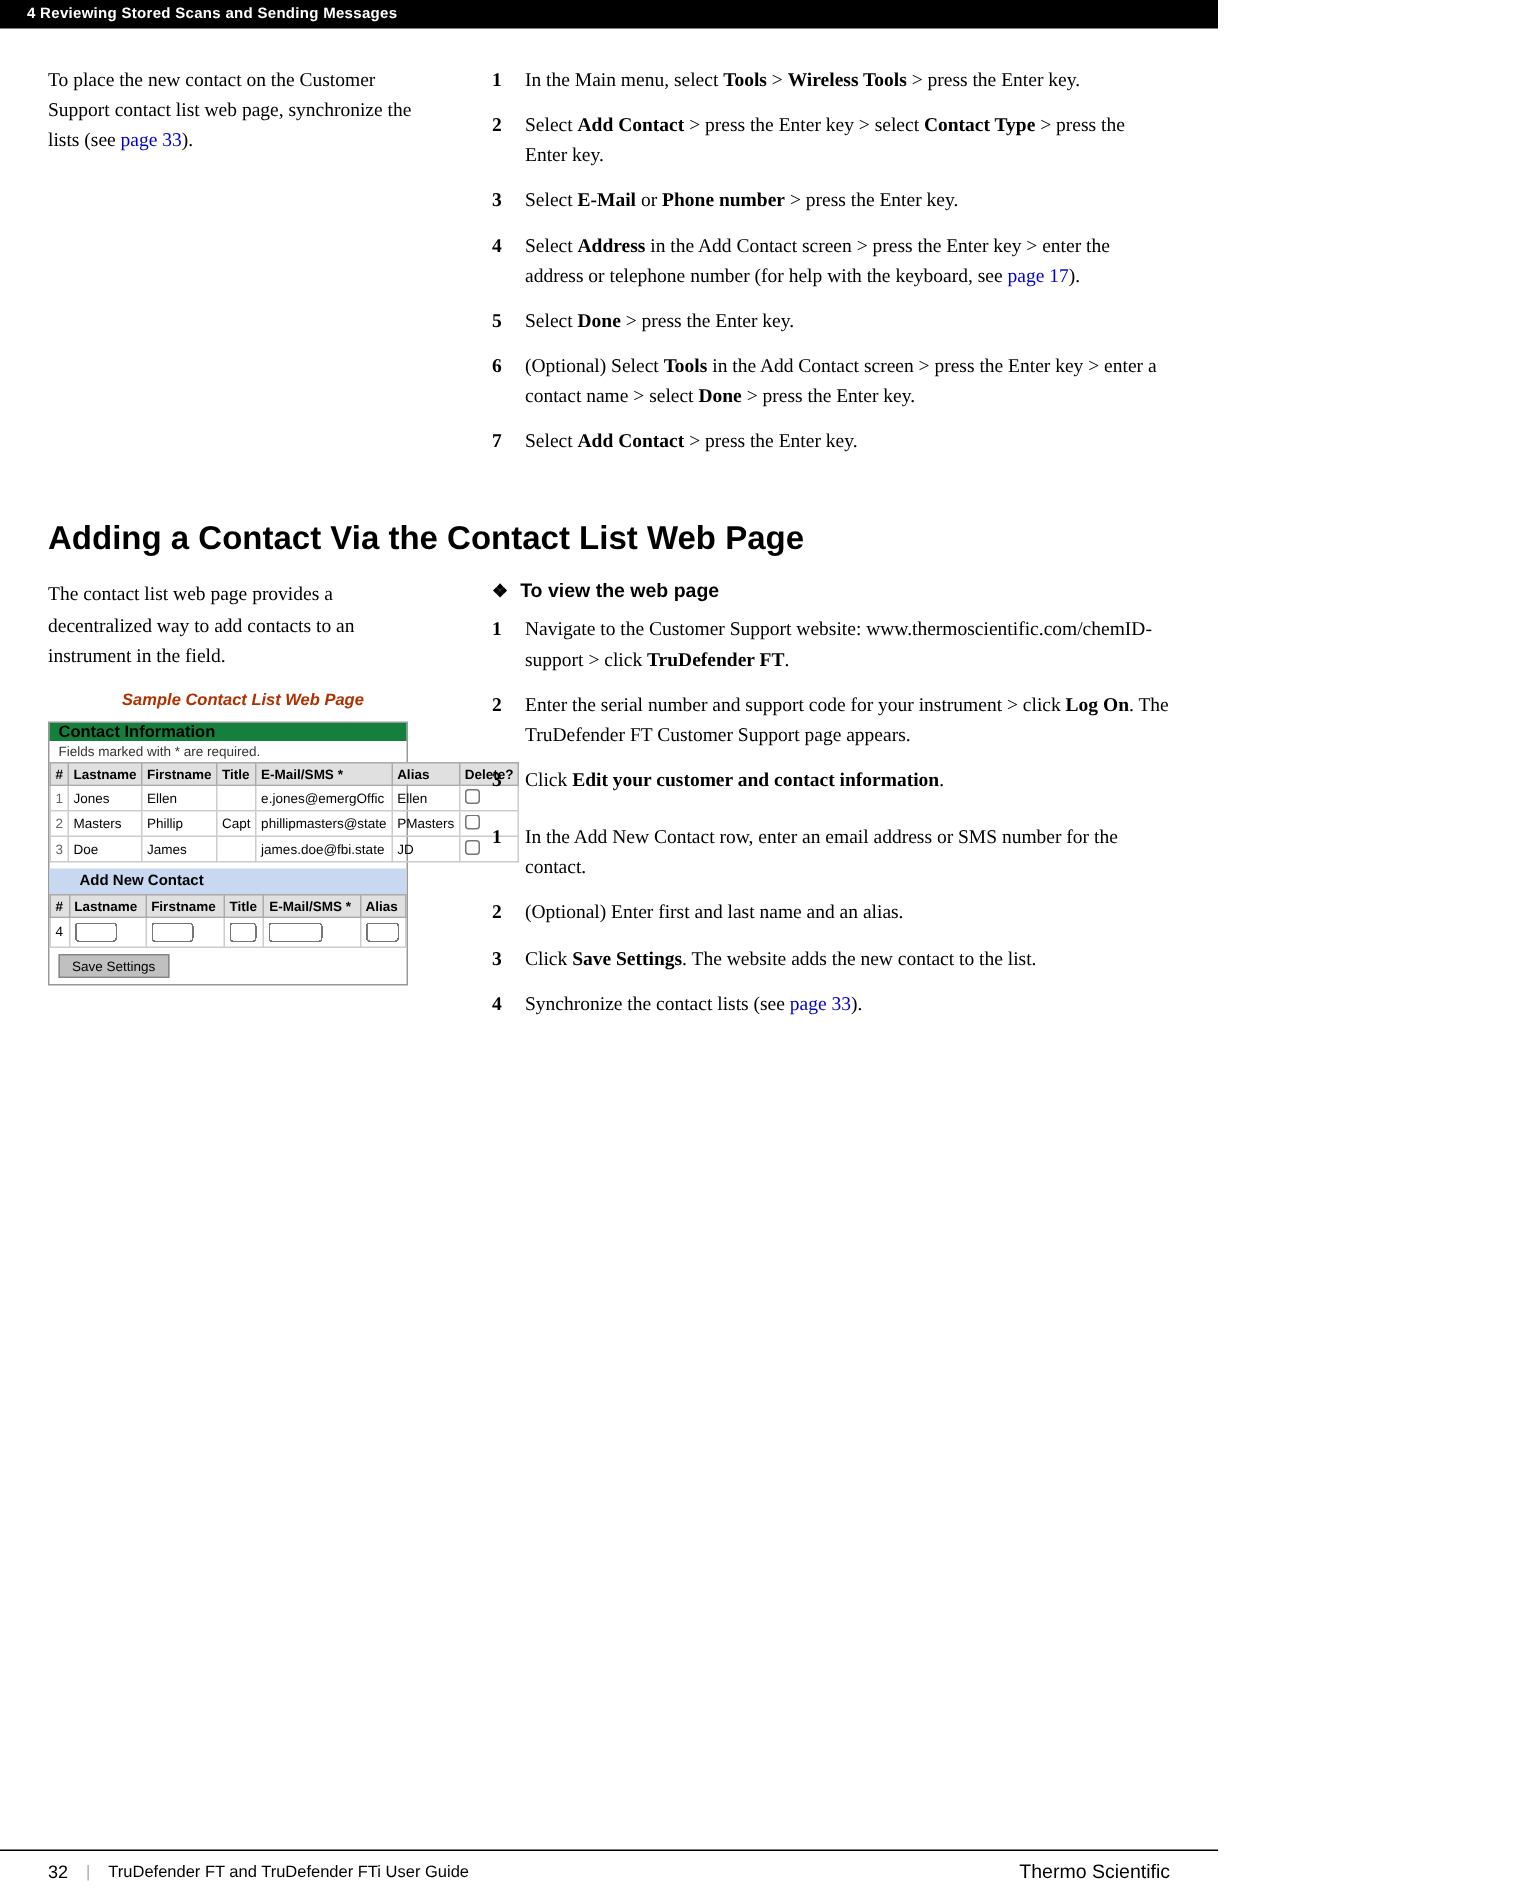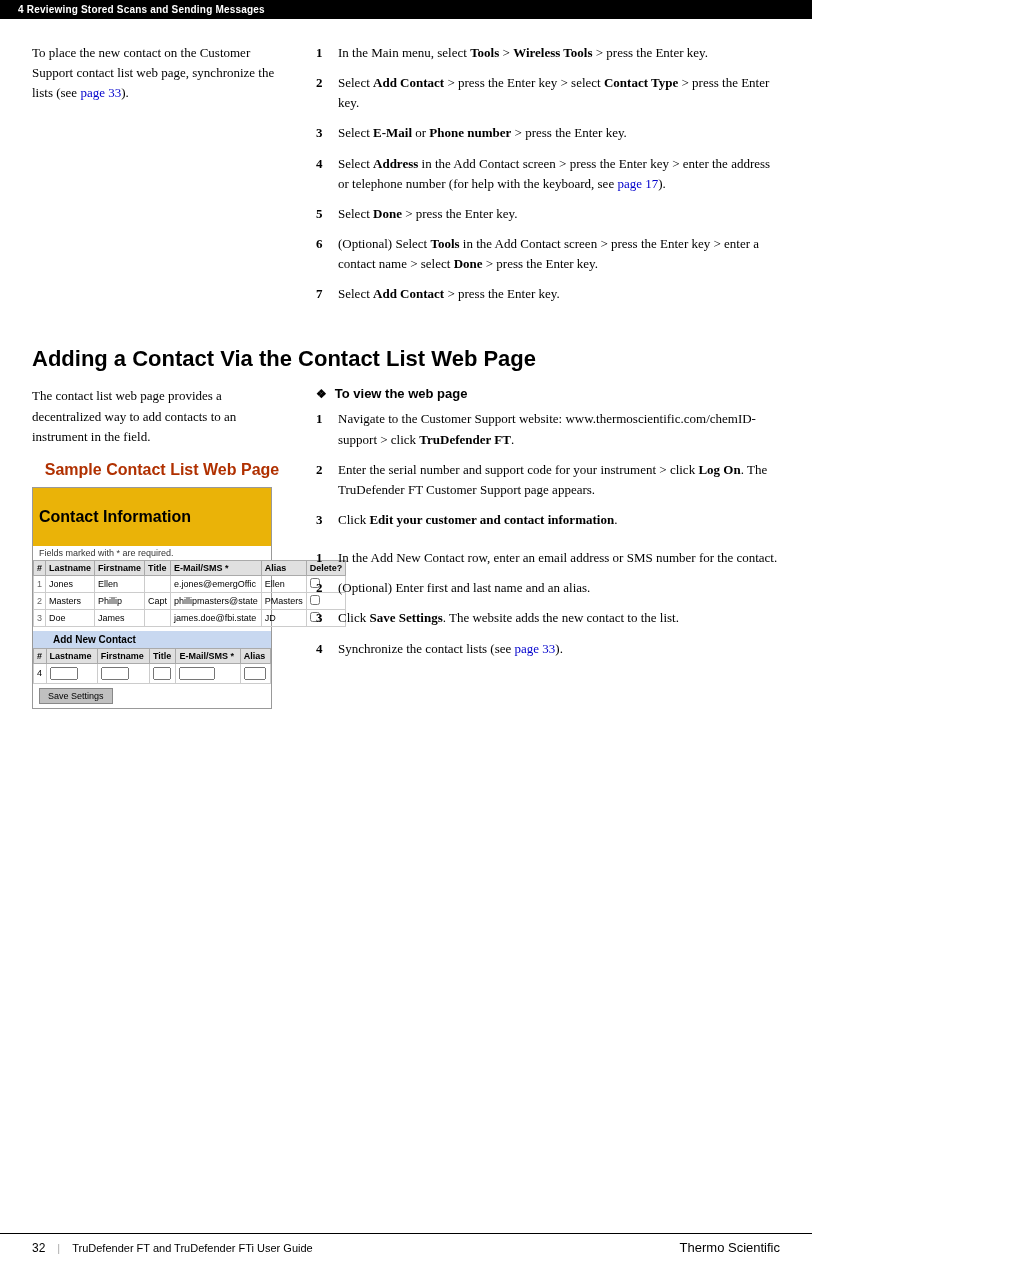--- a/index.html
+++ b/index.html
@@ -45,21 +45,21 @@
       font-size: 22px;
       font-weight: bold;
       font-family: Arial, sans-serif;
       margin-bottom: 14px;
       color: #000;
     }
 
     
     .two-col {
       display: flex;
-      gap: 24px;
+      gap: 36px;
       margin-bottom: 32px;
     }
 
     .col-left {
       width: 260px;
       flex-shrink: 0;
     }
 
     .col-right {
       flex: 1;
@@ -130,32 +130,33 @@
       border: 1px solid #999;
       width: 240px;
       font-size: 10px;
       font-family: Arial, sans-serif;
       background: #fff;
       margin-top: 8px;
     }
 
     .mock-caption {
       text-align: center;
-      font-size: 16px;
+      font-size: 11px;
       color: #b03000;
       font-family: Arial, sans-serif;
       font-weight: bold;
       margin-bottom: 4px;
+      font-style: italic;
     }
 
     .mock-header {
-      background: #eab308;
-      padding: 20px 6px;
-      font-weight: bold;
-      font-size: 16px;
+      background: #15803d;
+      padding: 0 6px;
+      font-weight: bold;
+      font-size: 11px;
     }
 
     .mock-subtext {
       padding: 2px 6px;
       font-size: 9px;
       color: #333;
     }
 
     .mock-table {
       width: 100%;

